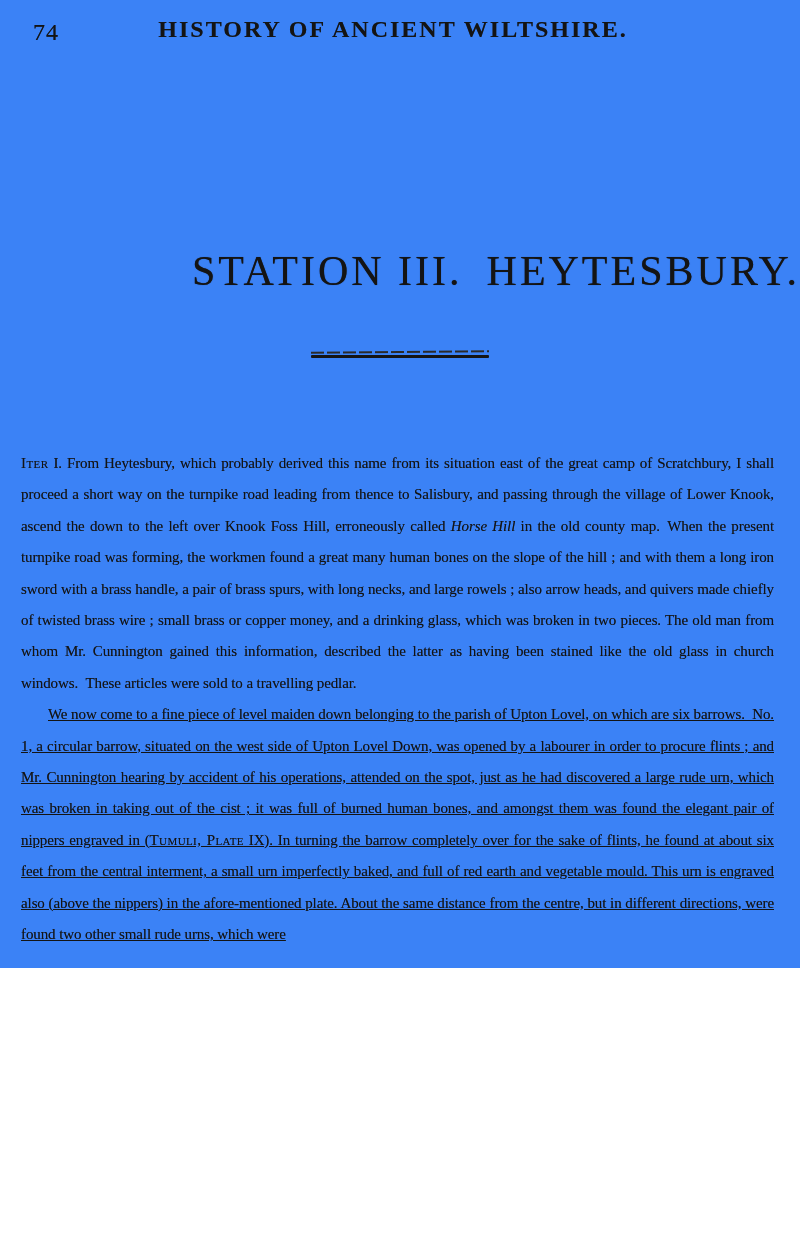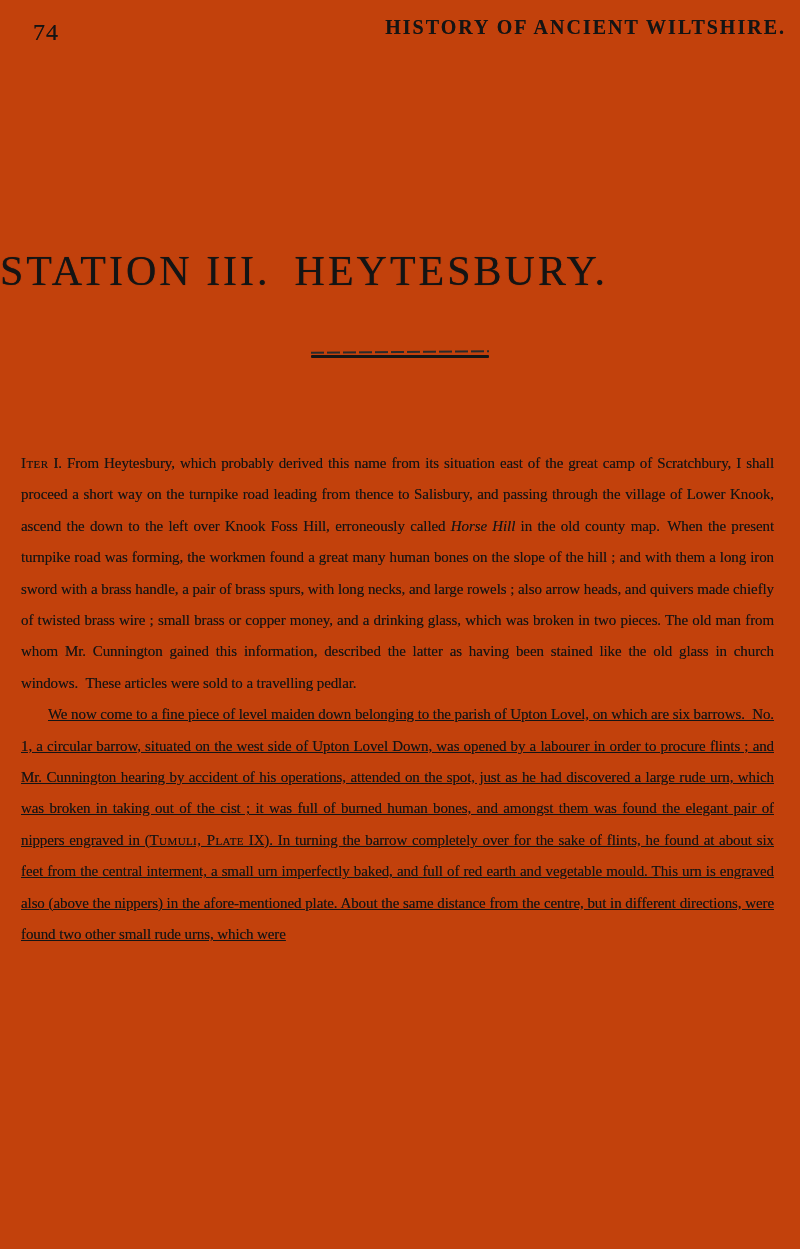--- a/index.html
+++ b/index.html
@@ -1,56 +1,56 @@
 <!DOCTYPE html>
 <html><head>
 <meta charset="utf-8">
 <style>
   html, body { margin: 0; padding: 0; }
   body { width: 800px; background: #ffffff; }
 
   .page {
     position: relative;
     width: 800px;
-    height: 1249px;
-    background: #c2410c;
+    height: 968px;
+    background: #3b82f6;
     overflow: hidden;
     font-family: "Liberation Serif", "DejaVu Serif", serif;
     color: #141414;
   }
 
   .page-number {
     position: absolute;
     left: 33px;
     top: 19px;
     font-size: 24px;
     letter-spacing: 1px;
     text-shadow: 0 0 0.5px rgba(20,20,20,0.6);
   }
 
   .running-head {
     position: absolute;
     left: 0;
     right: 14px;
     top: 16px;
-    text-align: right;
-    font-size: 20px;
+    text-align: center;
+    font-size: 24px;
     letter-spacing: 2px;
     font-weight: bold;
     text-shadow: 0 0 0.4px rgba(20,20,20,0.5);
     white-space: nowrap;
   }
 
   .station-title {
     position: absolute;
     top: 247px;
     left: 0;
     right: 0;
     margin: 0;
-    text-align: left;
+    text-align: right;
     font-size: 42px;
     font-weight: normal;
     letter-spacing: 3px;
     white-space: nowrap;
     text-shadow: 0 0 0.7px rgba(20,20,20,0.75);
   }
   .title-gap { display: inline-block; width: 24px; }
 
   .divider {
     position: absolute;

